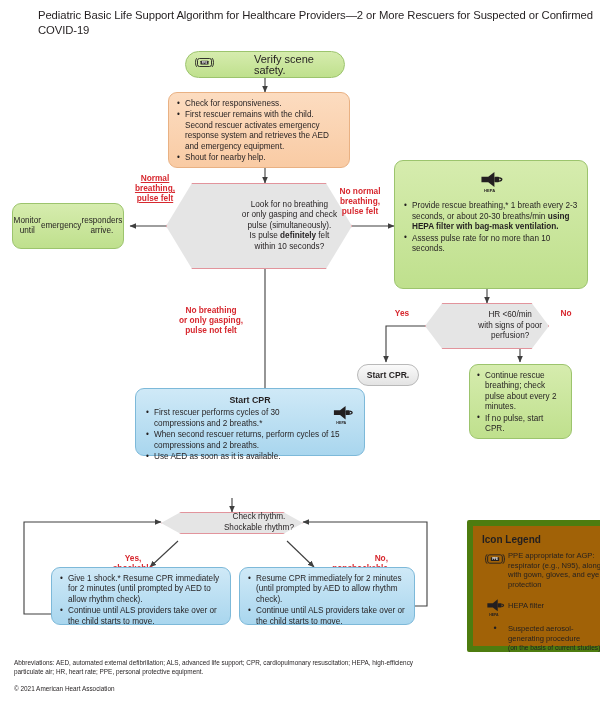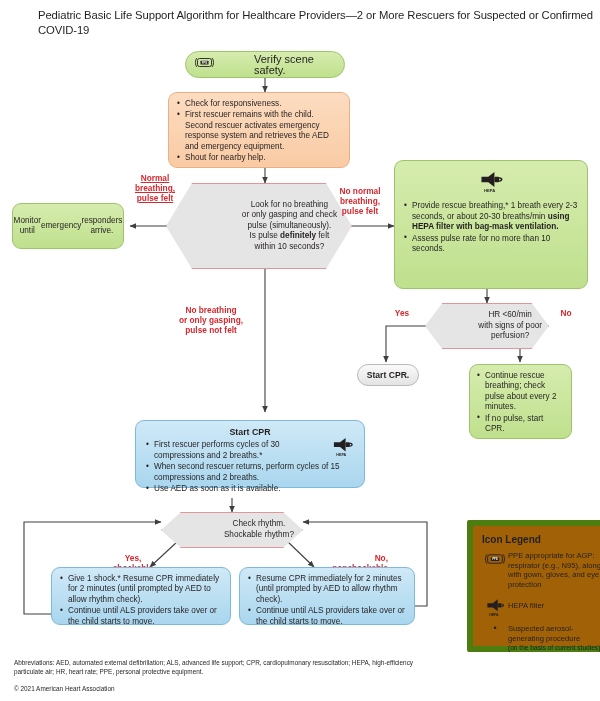--- a/index.html
+++ b/index.html
@@ -208,38 +208,38 @@
     <span class="bold" style="font-size:8.6px;">Start CPR.</span>
   </div>
 
   <div class="node rbox green" style="left:469px; top:364px; width:103px; height:75px; padding:6px 7px;">
     <ul class="b">
       <li>Continue rescue breathing; check pulse about every 2 minutes.</li>
       <li>If no pulse, start CPR.</li>
     </ul>
   </div>
 
-  <div class="node rbox blue" style="left:135px; top:420px; width:230px; height:68px; padding:6px 10px;">
+  <div class="node rbox blue" style="left:135px; top:388px; width:230px; height:68px; padding:6px 10px;">
     <div class="bold centertext" style="font-size:8.8px; margin-bottom:3px;">Start CPR</div>
     <div style="position:absolute; right:8px; top:14px;">
       <svg width="27" height="23" viewBox="0 0 44 36">
         <path d="M8,11 L18,11 L27,4 L27,26 L18,19 L8,19 Z" fill="#231f20"></path>
         <rect x="27" y="11" width="7" height="8" rx="1.5" fill="#231f20"></rect>
         <path d="M34,12.5 C39,13.5 39,16.5 34,17.5" stroke="#231f20" stroke-width="2.2" fill="none"></path>
         <text x="20" y="34" text-anchor="middle" fill="#231f20" font-size="6" font-family="Liberation Sans, sans-serif" font-weight="bold">HEPA</text>
       </svg>
     </div>
     <ul class="b" style="margin-right:2px;">
       <li style="padding-right:34px;">First rescuer performs cycles of 30 compressions and 2 breaths.*</li>
       <li>When second rescuer returns, perform cycles of 15 compressions and 2 breaths.</li>
       <li>Use AED as soon as it is available.</li>
     </ul>
   </div>
 
-  <div class="hex" style="left:161px; top:512px; width:142px; height:36px;">
+  <div class="hex" style="left:161px; top:512px; width:142px; height:22px;">
     <div class="inner" style="padding:0 8px;">
       <div>Check rhythm.</div>
       <div>Shockable rhythm?</div>
     </div>
   </div>
 
   <div class="rlabel" style="left:98px; top:553px; width:70px;">
     <div style="white-space:pre-line;">Yes,
 shockable</div>
   </div>

